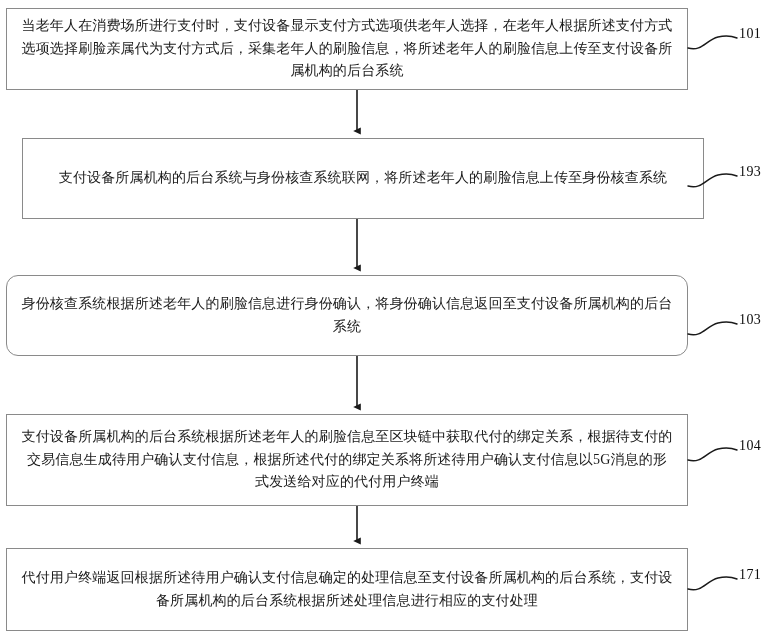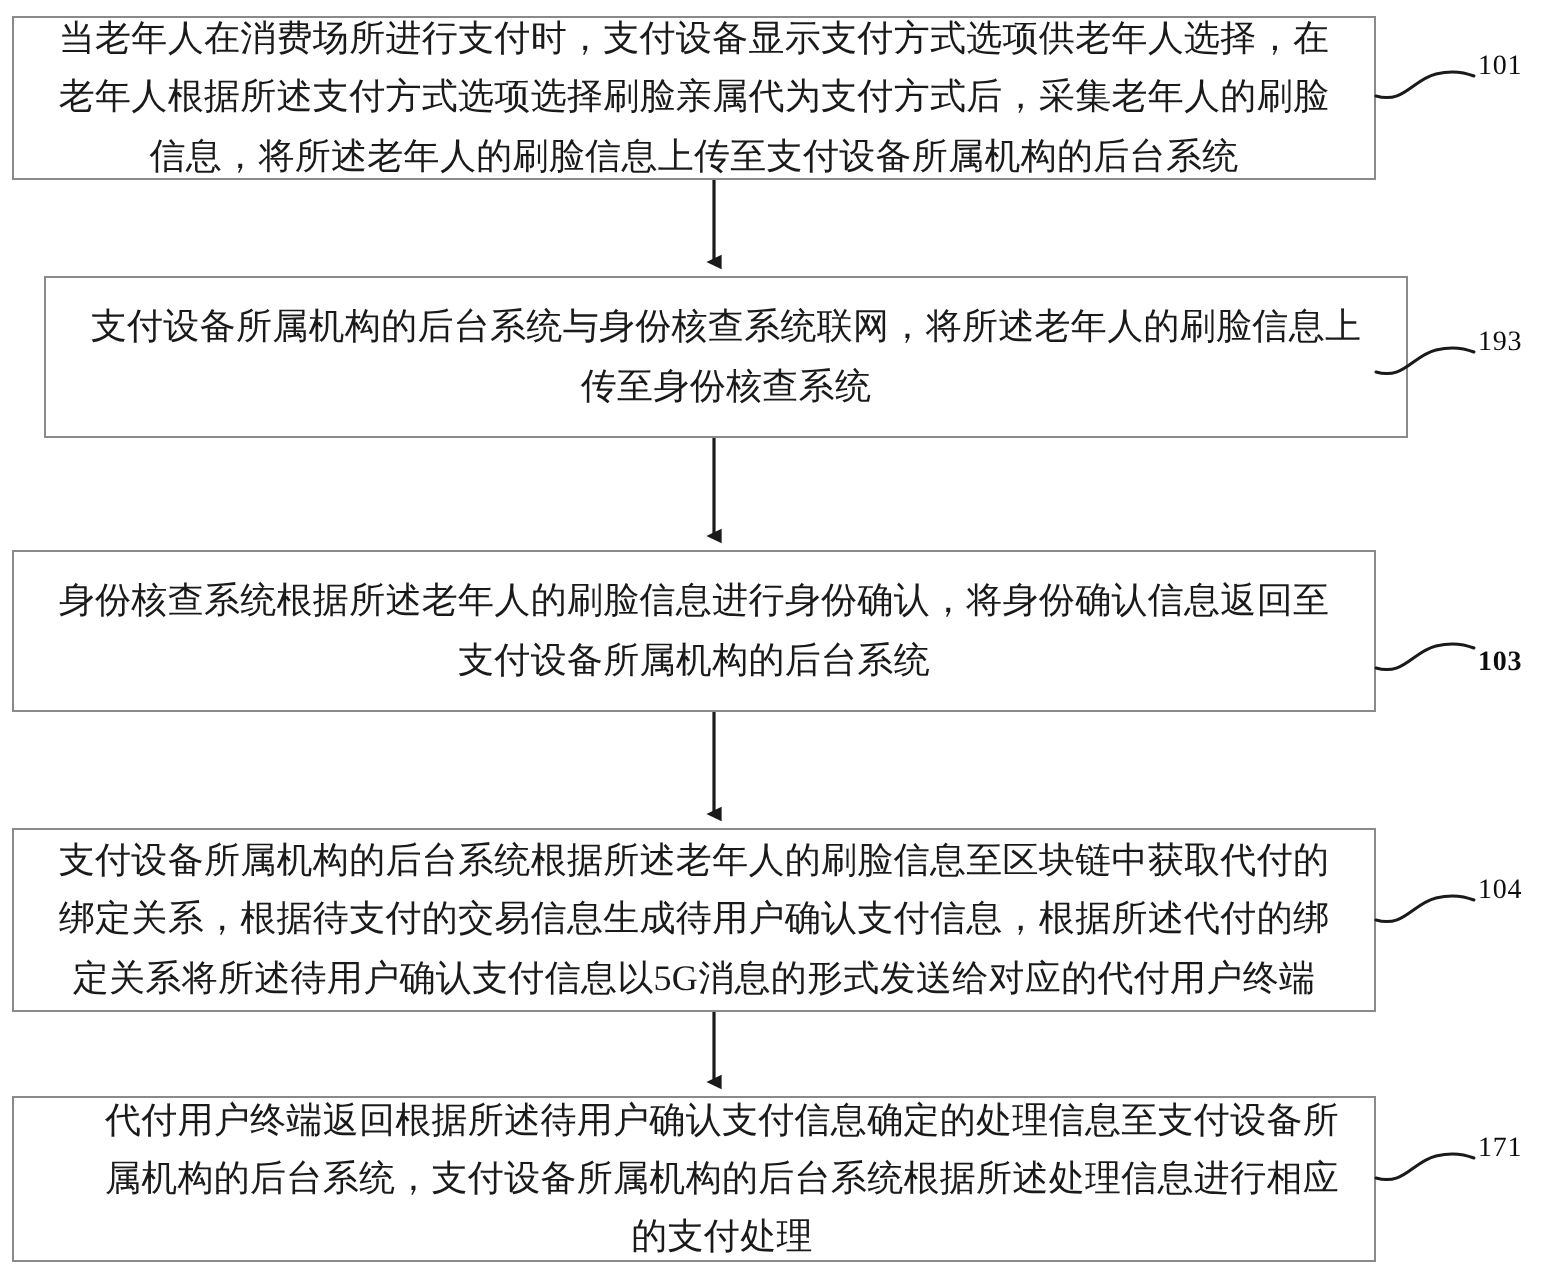--- a/index.html
+++ b/index.html
@@ -26,21 +26,21 @@
     background: #ffffff;
     display: flex;
     align-items: center;
     justify-content: center;
   }
   .step-text {
     display: block;
     width: 100%;
     text-align: center;
     font-family: "Liberation Serif", "DejaVu Serif", serif;
-    font-size: 18px;
+    font-size: 14px;
     line-height: 1.62;
     color: #1a1a1a;
     letter-spacing: 0.15px;
     padding: 0 14px;
     box-sizing: border-box;
     word-break: break-all;
   }
   .connector {
     position: absolute;
     left: 0;
@@ -64,29 +64,29 @@
 <div id="canvas">
 
   <div class="flow-step" style="left:6px; top:8px; width:682px; height:82px;">
     <span class="step-text">当老年人在消费场所进行支付时，支付设备显示支付方式选项供老年人选择，在老年人根据所述支付方式选项选择刷脸亲属代为支付方式后，采集老年人的刷脸信息，将所述老年人的刷脸信息上传至支付设备所属机构的后台系统</span>
   </div>
 
   <div class="flow-step" style="left:22px; top:138px; width:682px; height:81px;">
     <span class="step-text">支付设备所属机构的后台系统与身份核查系统联网，将所述老年人的刷脸信息上传至身份核查系统</span>
   </div>
 
-  <div class="flow-step" style="left:6px; top:275px; width:682px; height:81px;">
+  <div class="flow-step" style="left:6px; top:275px; width:682px; height:81px;border-radius:12px;">
     <span class="step-text">身份核查系统根据所述老年人的刷脸信息进行身份确认，将身份确认信息返回至支付设备所属机构的后台系统</span>
   </div>
 
   <div class="flow-step" style="left:6px; top:414px; width:682px; height:92px;">
     <span class="step-text">支付设备所属机构的后台系统根据所述老年人的刷脸信息至区块链中获取代付的绑定关系，根据待支付的交易信息生成待用户确认支付信息，根据所述代付的绑定关系将所述待用户确认支付信息以5G消息的形式发送给对应的代付用户终端</span>
   </div>
 
-  <div class="flow-step" style="left:6px; top:548px; width:682px; height:83px;padding-left:28px;">
+  <div class="flow-step" style="left:6px; top:548px; width:682px; height:83px;">
     <span class="step-text">代付用户终端返回根据所述待用户确认支付信息确定的处理信息至支付设备所属机构的后台系统，支付设备所属机构的后台系统根据所述处理信息进行相应的支付处理</span>
   </div>
 
   <svg class="connector" viewBox="0 0 780 642">
     <defs>
       <marker id="arrowhead" markerWidth="9" markerHeight="9" refX="4.2" refY="4.4" orient="auto" markerUnits="userSpaceOnUse">
         <path d="M0.6,0.6 L7.8,0.6 L4.2,8.2 Z" fill="#1a1a1a"></path>
       </marker>
     </defs>
 
@@ -115,17 +115,17 @@
     <g>
       <path d="M688,460 C702,464 706,452 718,449 C726,447 732,448 737,450" fill="none" stroke="#1a1a1a" stroke-width="1.5" stroke-linecap="round"></path>
     </g>
     <g>
       <path d="M688,589 C702,593 706,581 718,578 C726,576 732,577 737,579" fill="none" stroke="#1a1a1a" stroke-width="1.5" stroke-linecap="round"></path>
     </g>
   </svg>
 
   <div class="callout-label" style="left:739px; top:26px;">101</div>
   <div class="callout-label" style="left:739px; top:164px;">193</div>
-  <div class="callout-label" style="left:739px; top:324px;font-weight:bold;">103</div>
+  <div class="callout-label" style="left:739px; top:312px;">103</div>
   <div class="callout-label" style="left:739px; top:438px;">104</div>
   <div class="callout-label" style="left:739px; top:567px;">171</div>
 
 </div>
 
 </body></html>

